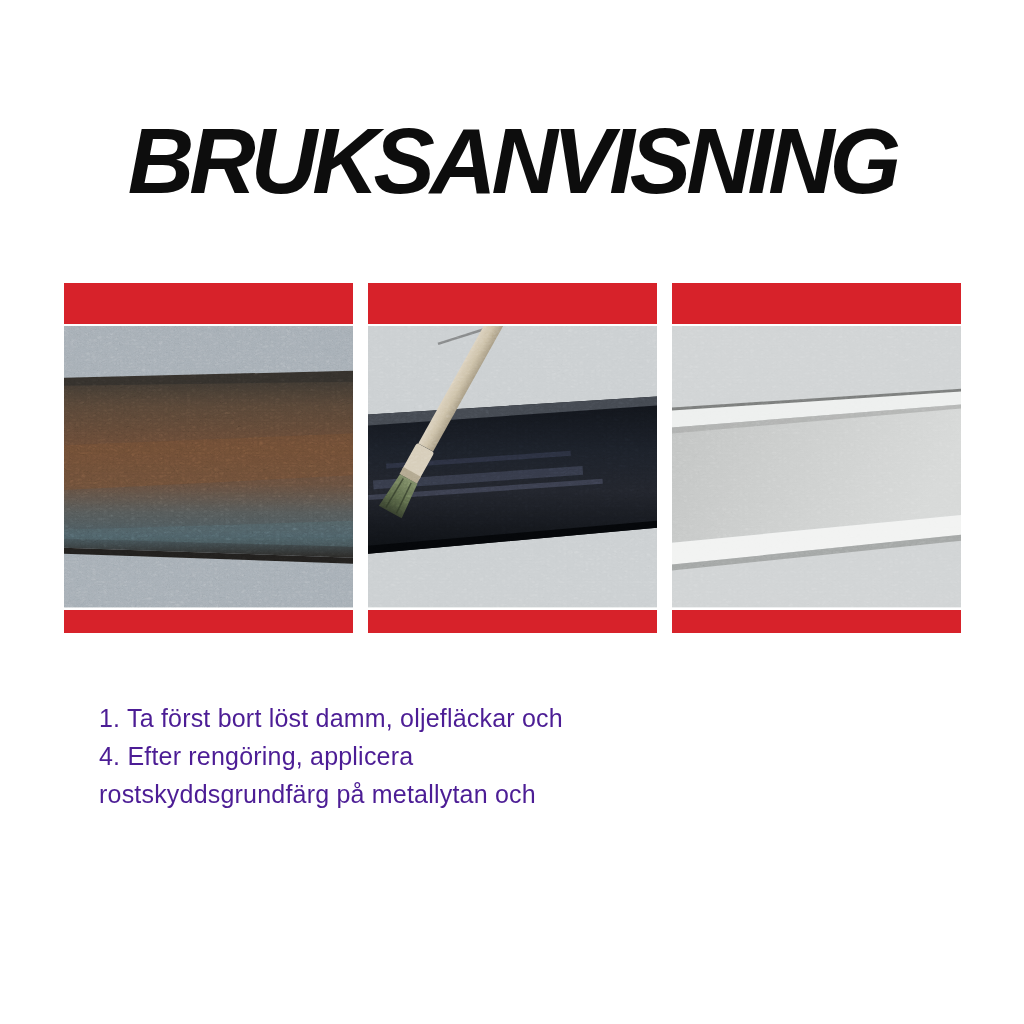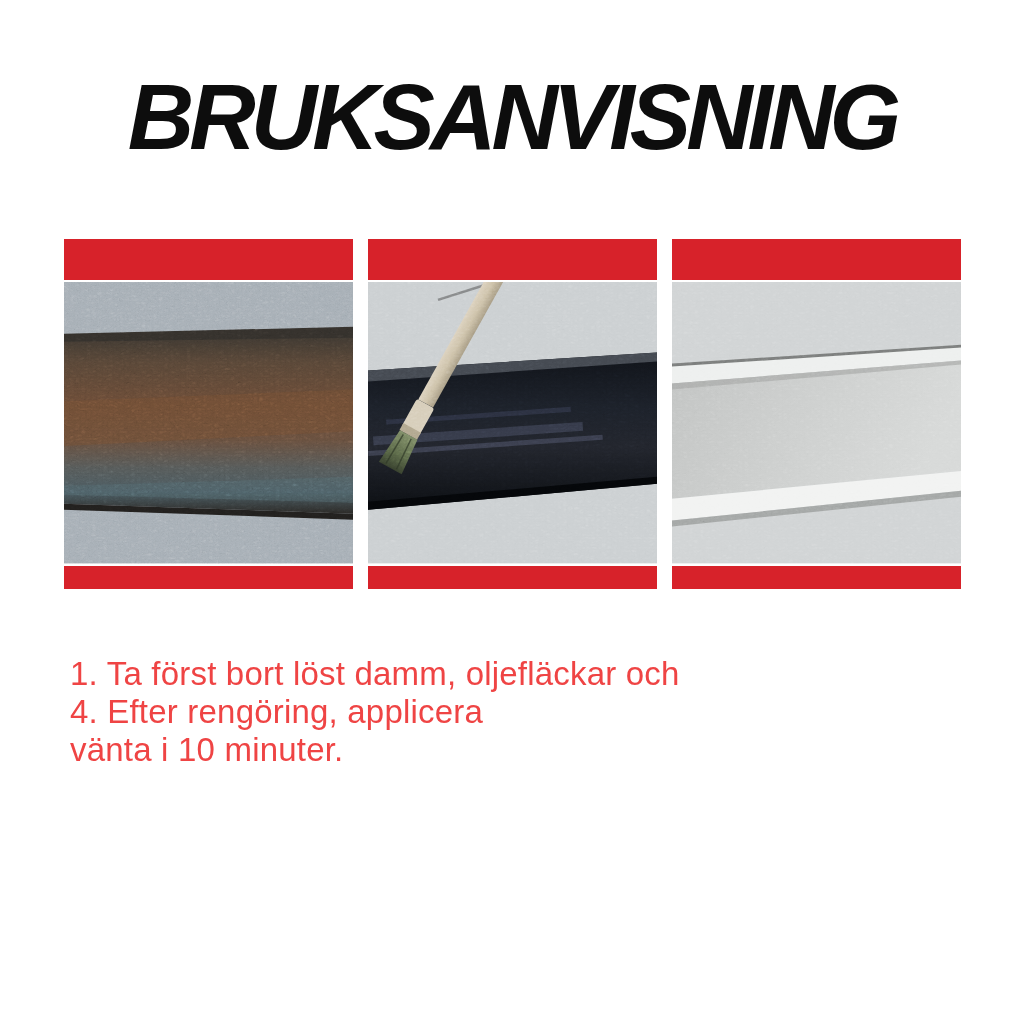--- a/index.html
+++ b/index.html
@@ -8,21 +8,21 @@
     background: #ffffff;
     overflow: hidden;
     font-family: "Liberation Sans", sans-serif;
   }
   .page {
     position: relative;
     width: 1024px; height: 1024px;
     background: #ffffff;
   }
   .title {
-    padding-top: 64px;
+    padding-top: 108px;
     text-align: center;
     font-size: 92px;
     line-height: 1.16;
     font-weight: bold;
     font-style: italic;
     letter-spacing: -5px;
     color: #0d0d0d;
     white-space: nowrap;
   }
   .gallery {
@@ -52,25 +52,25 @@
     flex: 1 1 auto;
     position: relative;
     overflow: hidden;
   }
   .photo svg {
     display: block;
     width: 100%;
     height: 100%;
   }
   .instructions {
-    margin: 66px 0 0 70px;
+    margin: 66px 0 0 99px;
     width: 720px;
-    font-size: 33px;
+    font-size: 25px;
     line-height: 38px;
-    color: #ef4444;
+    color: #4c1d95;
     letter-spacing: 0.2px;
   }
 </style>
 </head>
 <body style="background: rgb(255, 255, 255);">
 
 <div class="page">
 
   <div class="title">BRUKSANVISNING</div>
 
@@ -186,16 +186,16 @@
         </svg>
       </div>
       <div class="stripe-bottom"></div>
     </div>
 
   </div>
 
   <div class="instructions">
     <div>1. Ta först bort löst damm, oljefläckar och</div>
     <div>4. Efter rengöring, applicera</div>
-    <div>vänta i 10 minuter.</div>
+    <div>rostskyddsgrundfärg på metallytan och</div>
   </div>
 
 </div>
 
 </body></html>

